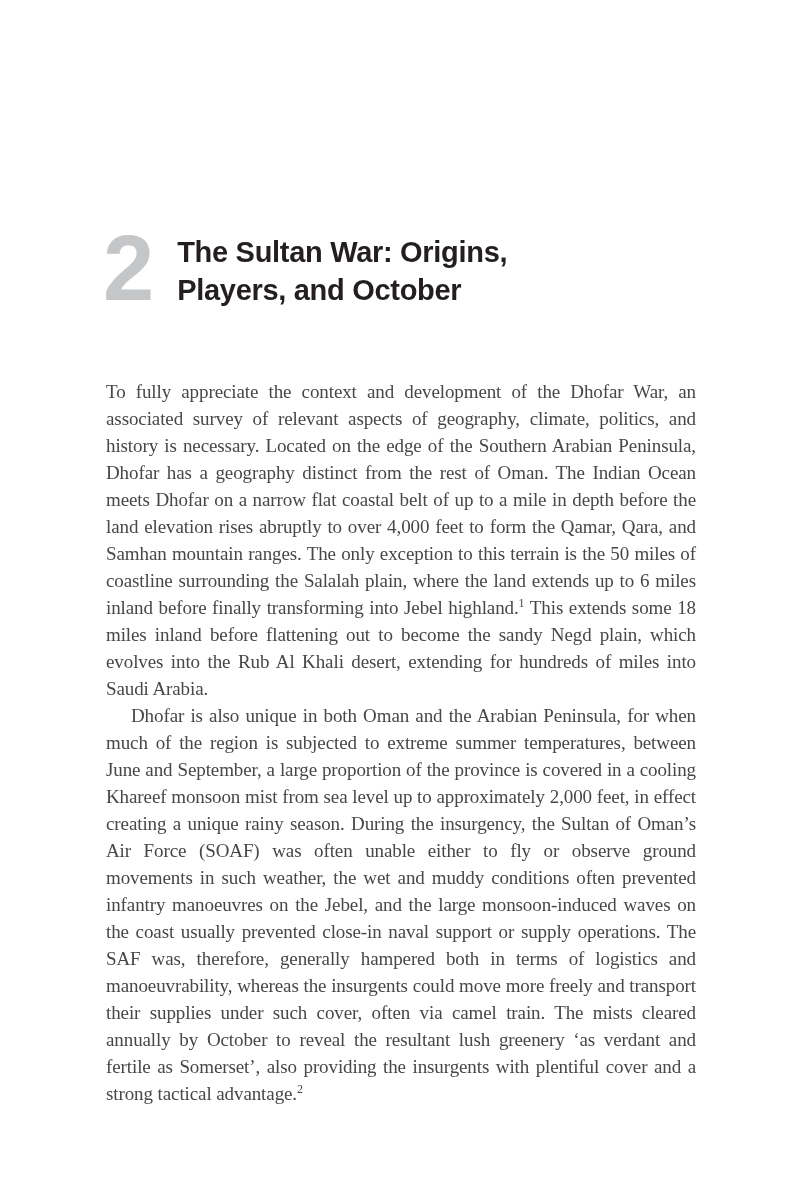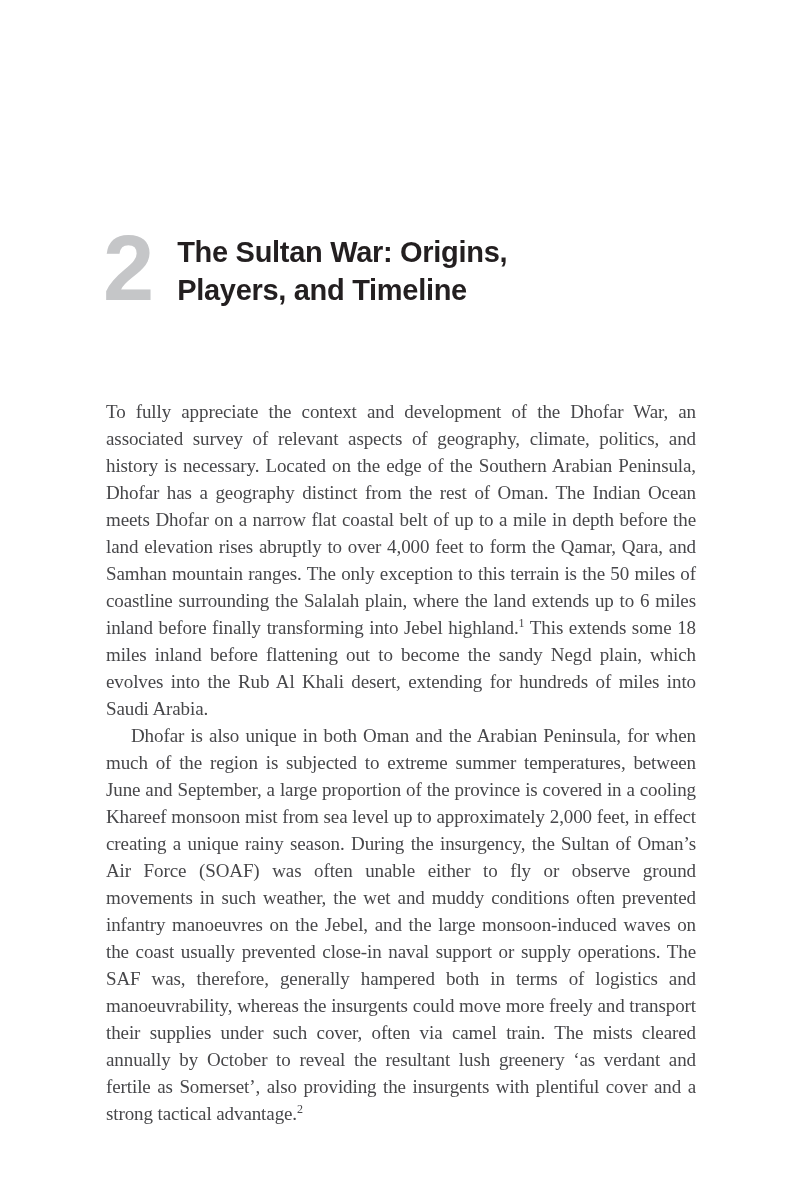--- a/index.html
+++ b/index.html
@@ -32,21 +32,21 @@
     font-weight: 700;
     font-size: 29px;
     line-height: 38px;
     color: #231f20;
     margin-left: 25px;
     padding-top: 3px;
     letter-spacing: -0.3px;
   }
   .body-text {
     position: absolute;
-    top: 398px;
+    top: 378px;
     left: 106px;
     width: 590px;
     color: #47474a;
     font-size: 19px;
     line-height: 27px;
     text-align: justify;
     letter-spacing: -0.1px;
   }
   .body-text p { margin: 0; }
   .body-text p.indented { text-indent: 25px; }
@@ -58,21 +58,21 @@
 </style>
 </head>
 <body>
 
 <div class="page">
 
   <div class="chapter-header">
     <div class="chapter-number">2</div>
     <div class="chapter-title">
       <div>The Sultan War: Origins,</div>
-      <div>Players, and Timeline</div>
+      <div>Players, and October</div>
     </div>
   </div>
 
   <div class="body-text">
     <p><span>To fully appreciate the context and development of the Dhofar War, an associated survey of relevant aspects of geography, climate, politics, and history is necessary. Located on the edge of the Southern Arabian Peninsula, Dhofar has a geography distinct from the rest of Oman. The Indian Ocean meets Dhofar on a narrow flat coastal belt of up to a mile in depth before the land elevation rises abruptly to over 4,000 feet to form the Qamar, Qara, and Samhan mountain ranges. The only exception to this terrain is the 50 miles of coastline surrounding the Salalah plain, where the land extends up to 6 miles inland before finally transforming into Jebel highland.</span><sup class="footnote-ref">1</sup><span> This extends some 18 miles inland before flattening out to become the sandy Negd plain, which evolves into the Rub Al Khali desert, extending for hundreds of miles into Saudi Arabia.</span></p>
     <p class="indented"><span>Dhofar is also unique in both Oman and the Arabian Peninsula, for when much of the region is subjected to extreme summer temperatures, between June and September, a large proportion of the province is covered in a cooling Khareef monsoon mist from sea level up to approximately 2,000 feet, in effect creating a unique rainy season. During the insurgency, the Sultan of Oman’s Air Force (SOAF) was often unable either to fly or observe ground movements in such weather, the wet and muddy conditions often prevented infantry manoeuvres on the Jebel, and the large monsoon-induced waves on the coast usually prevented close-in naval support or supply operations. The SAF was, therefore, generally hampered both in terms of logistics and manoeuvrability, whereas the insurgents could move more freely and transport their supplies under such cover, often via camel train. The mists cleared annually by October to reveal the resultant lush greenery ‘as verdant and fertile as Somerset’, also providing the insurgents with plentiful cover and a strong tactical advantage.</span><sup class="footnote-ref">2</sup><span></span></p>
   </div>
 
 </div>
 

